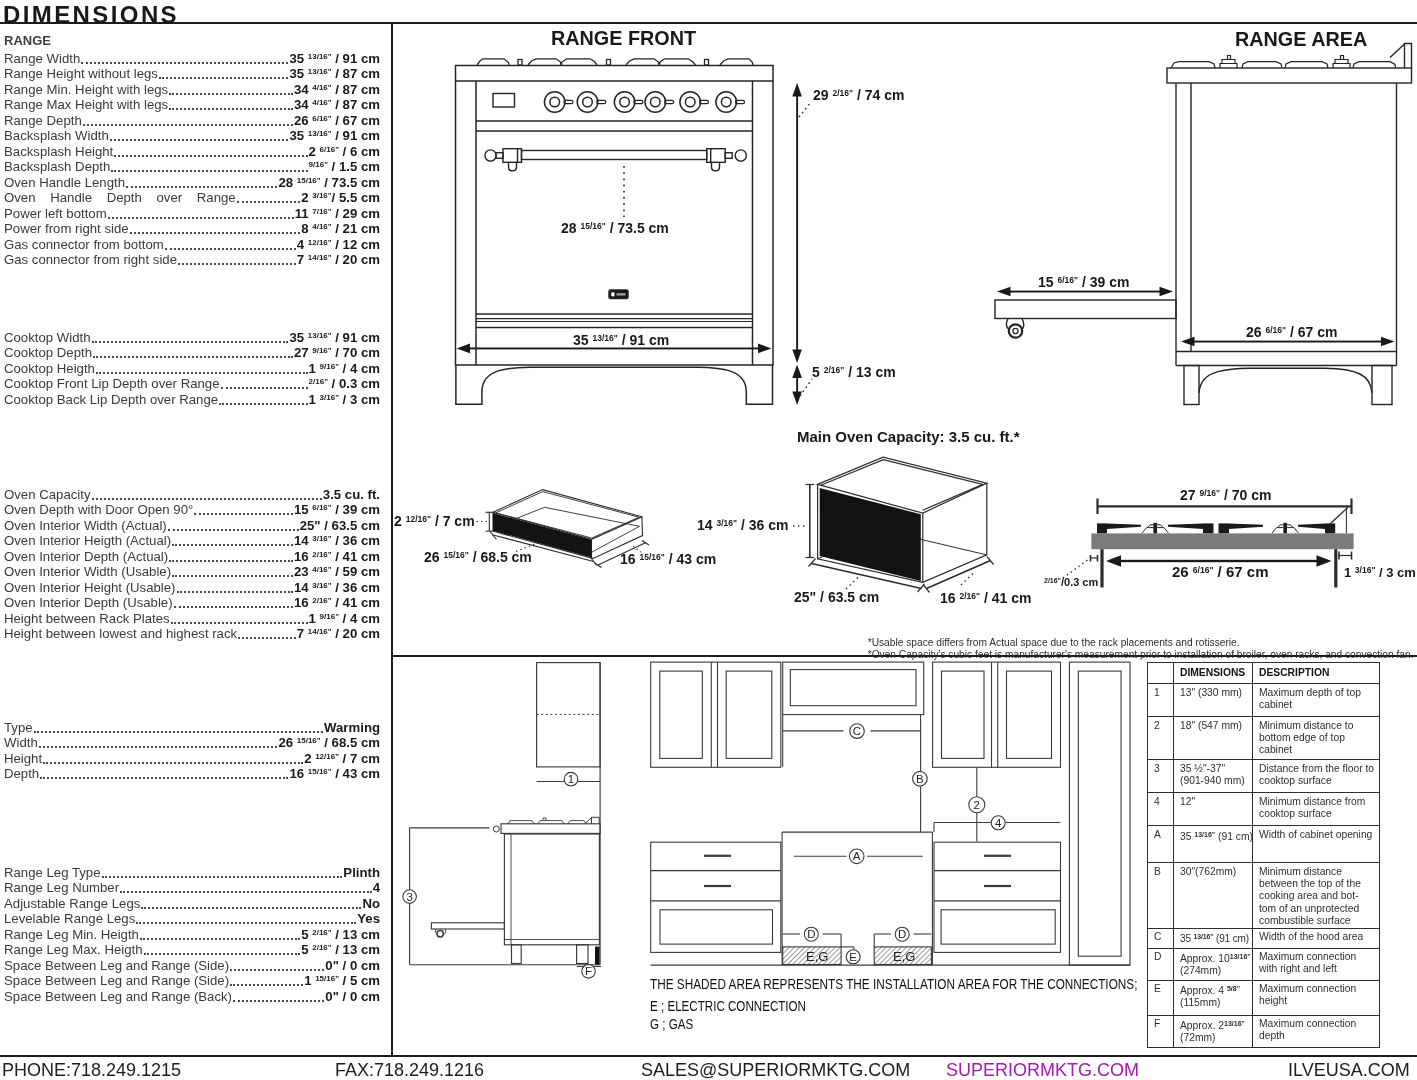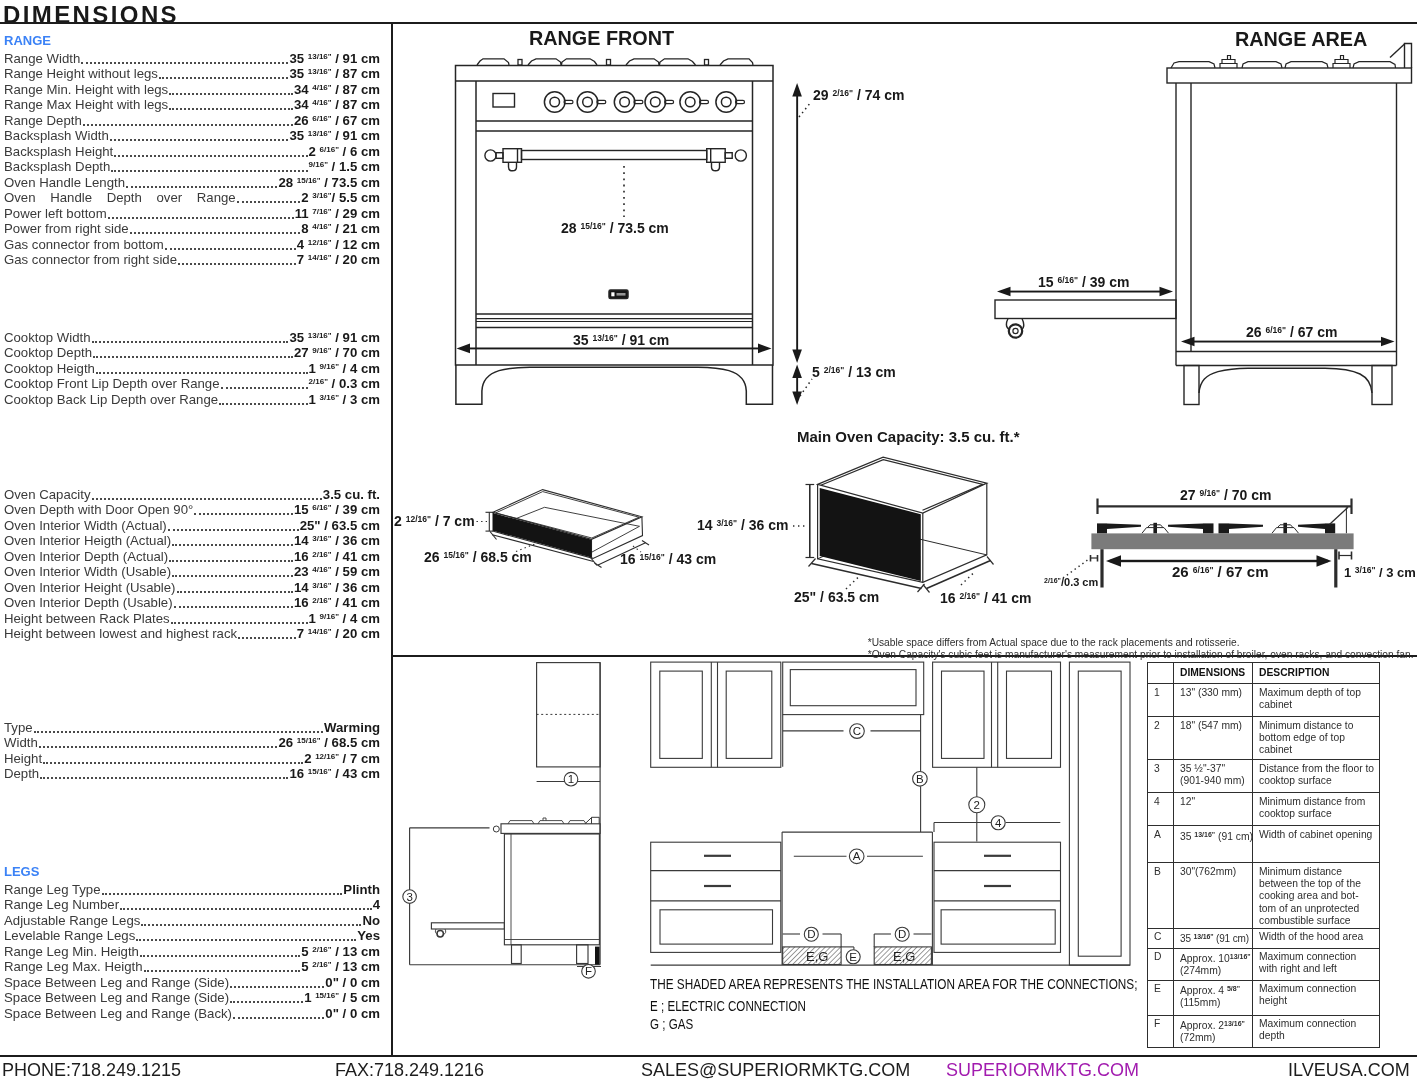--- a/index.html
+++ b/index.html
@@ -1,20 +1,20 @@
 <!DOCTYPE html>
 <html><head>
 <meta charset="utf-8">
 <style>
 *{box-sizing:border-box;margin:0;padding:0}
 html,body{width:1417px;height:1080px}
 body{position:relative;font-family:"Liberation Sans",sans-serif;background:#fff;color:#2e2e2e;overflow:hidden}
 .a{position:absolute}
 .sec{position:absolute;left:4px;width:376px;font-size:13.2px;color:#3a3a3a}
-.sec .h{font-size:13px;font-weight:bold;color:#3b82f6;height:17px}
+.sec .h{font-size:13px;font-weight:bold;color:#404040;height:17px}
 .r{display:flex;align-items:flex-end;height:15.5px;white-space:nowrap}
 .r .l{padding-bottom:0px}
 .r i{flex:1;font-style:normal;border-bottom:2px dotted #4a4a4a;margin:0 1px 2px 1px;min-width:6px}
 .r b{color:#191919;letter-spacing:0}
 s{font-size:8px;text-decoration:none;vertical-align:4px;font-weight:bold}
 .dim{position:absolute;font-weight:bold;color:#191919;font-size:14px;white-space:nowrap}
 .dim s{font-size:8.5px;vertical-align:4px}
 .t1{position:absolute;font-weight:bold;color:#191919;white-space:nowrap}
 #dimtab{border-collapse:collapse;table-layout:fixed;width:233px;font-size:10.3px;color:#2e2e2e}
 #dimtab td{border:1.3px solid #2e2e2e;vertical-align:top;padding:2.5px 1px 0 6px;line-height:12.4px}
@@ -590,21 +590,20 @@
       <b>2 <s>12/16"</s> / 7 cm</b>
     </div>
 <div class="r">
       <span class="l">Depth</span>
       <i></i>
       <b>16 <s>15/16"</s> / 43 cm</b>
     </div>
 </div>
 
 <div class="sec" style="top:864px">
-<div class="h">LEGS</div>
 <div class="r">
       <span class="l">Range Leg Type</span>
       <i></i>
       <b>Plinth</b>
     </div>
 <div class="r">
       <span class="l">Range Leg Number</span>
       <i></i>
       <b>4</b>
     </div>
@@ -638,21 +637,21 @@
       <i></i>
       <b>1 <s>15/16"</s> / 5 cm</b>
     </div>
 <div class="r">
       <span class="l">Space Between Leg and Range (Back)</span>
       <i></i>
       <b>0" / 0 cm</b>
     </div>
 </div>
 
-<div class="t1" style="left:529px;top:27.5px;font-size:19.8px;line-height:21px">RANGE FRONT</div>
+<div class="t1" style="left:551px;top:27.5px;font-size:19.8px;line-height:21px">RANGE FRONT</div>
 <div class="t1" style="left:1235px;top:28.5px;font-size:19.8px;line-height:21px">RANGE AREA</div>
 <div class="t1" style="left:797px;top:428.5px;font-size:15px;line-height:16px">Main Oven Capacity: 3.5 cu. ft.*</div>
 
 <div class="a" style="right:3.5px;top:637px;font-size:10.2px;color:#2e2e2e;text-align:left;line-height:12.4px">*Usable space differs from Actual space due to the rack placements and rotisserie.<br>*Oven Capacity's cubic feet is manufacturer's measurement prior to installation of broiler, oven racks, and convection fan.</div>
 
 <div class="nar" style="left:650px;top:975px">THE SHADED AREA REPRESENTS THE INSTALLATION AREA FOR THE CONNECTIONS;</div>
 <div class="nar" style="left:650px;top:997.5px;font-size:14.5px;transform:scaleX(0.80)">E ; ELECTRIC CONNECTION</div>
 <div class="nar" style="left:650px;top:1015.5px;font-size:14.5px;transform:scaleX(0.80)">G ; GAS</div>
 
 <div class="dim" style="left:813px;top:87px">29 <s>2/16"</s> / 74 cm</div>

